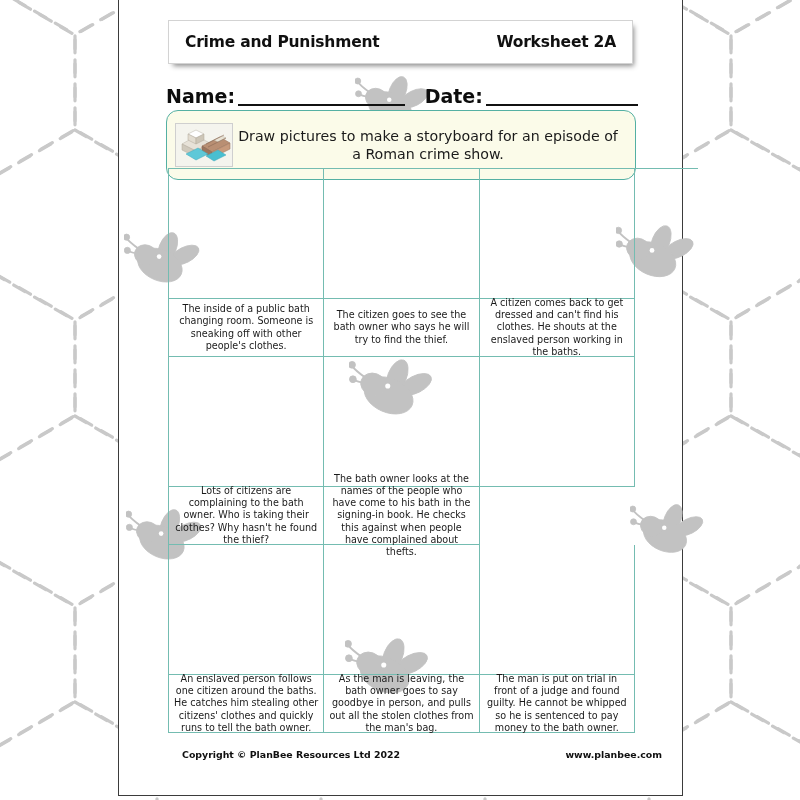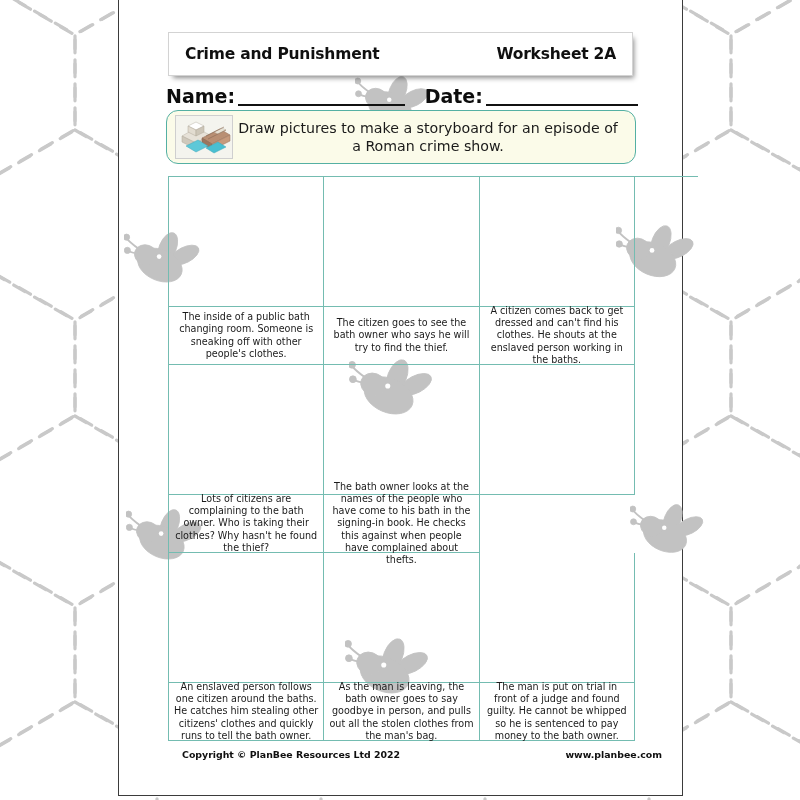--- a/index.html
+++ b/index.html
@@ -55,21 +55,21 @@
     height: 796px;
     z-index: 2;
     pointer-events: none;
   }
   #content > * { pointer-events: auto; }
 
   
   #title-banner {
     position: absolute;
     left: 50px;
-    top: 32px;
+    top: 20px;
     width: 465px;
     height: 44px;
     background: #ffffff;
     border: 1px solid #d3d3d3;
     box-sizing: border-box;
     box-shadow: 3px 4px 5px -2px rgba(0,0,0,0.45);
     display: flex;
     align-items: center;
     justify-content: space-between;
     padding: 0 16px;
@@ -109,21 +109,21 @@
   #name-rule { width: 184px; }
   #date-rule { width: 168px; }
   #nd-gap { width: 22px; }
 
   
   #instruction {
     position: absolute;
     left: 48px;
     top: 110px;
     width: 470px;
-    height: 54px;
+    height: 70px;
     background: #fbfbe9;
     border: 1.6px solid #54b0a3;
     border-radius: 12px;
     box-sizing: border-box;
     display: flex;
     align-items: center;
     padding: 0 8px;
   }
   #bath-thumb {
     width: 58px;
@@ -147,21 +147,20 @@
 
   
   #grid {
     position: absolute;
     left: 50px;
     top: 168px;
     width: 530px;
     border-top: 1.2px solid #74bcb1;
     border-left: 1.2px solid #74bcb1;
     box-sizing: border-box;
-    margin-top: 8px;
   }
   .grid-row { display: flex; }
   .grid-cell {
     width: 155.33px;
     box-sizing: border-box;
     border-right: 1.2px solid #74bcb1;
     border-bottom: 1.2px solid #74bcb1;
     background: transparent;
   }
   .draw-cell { height: 130px; }

